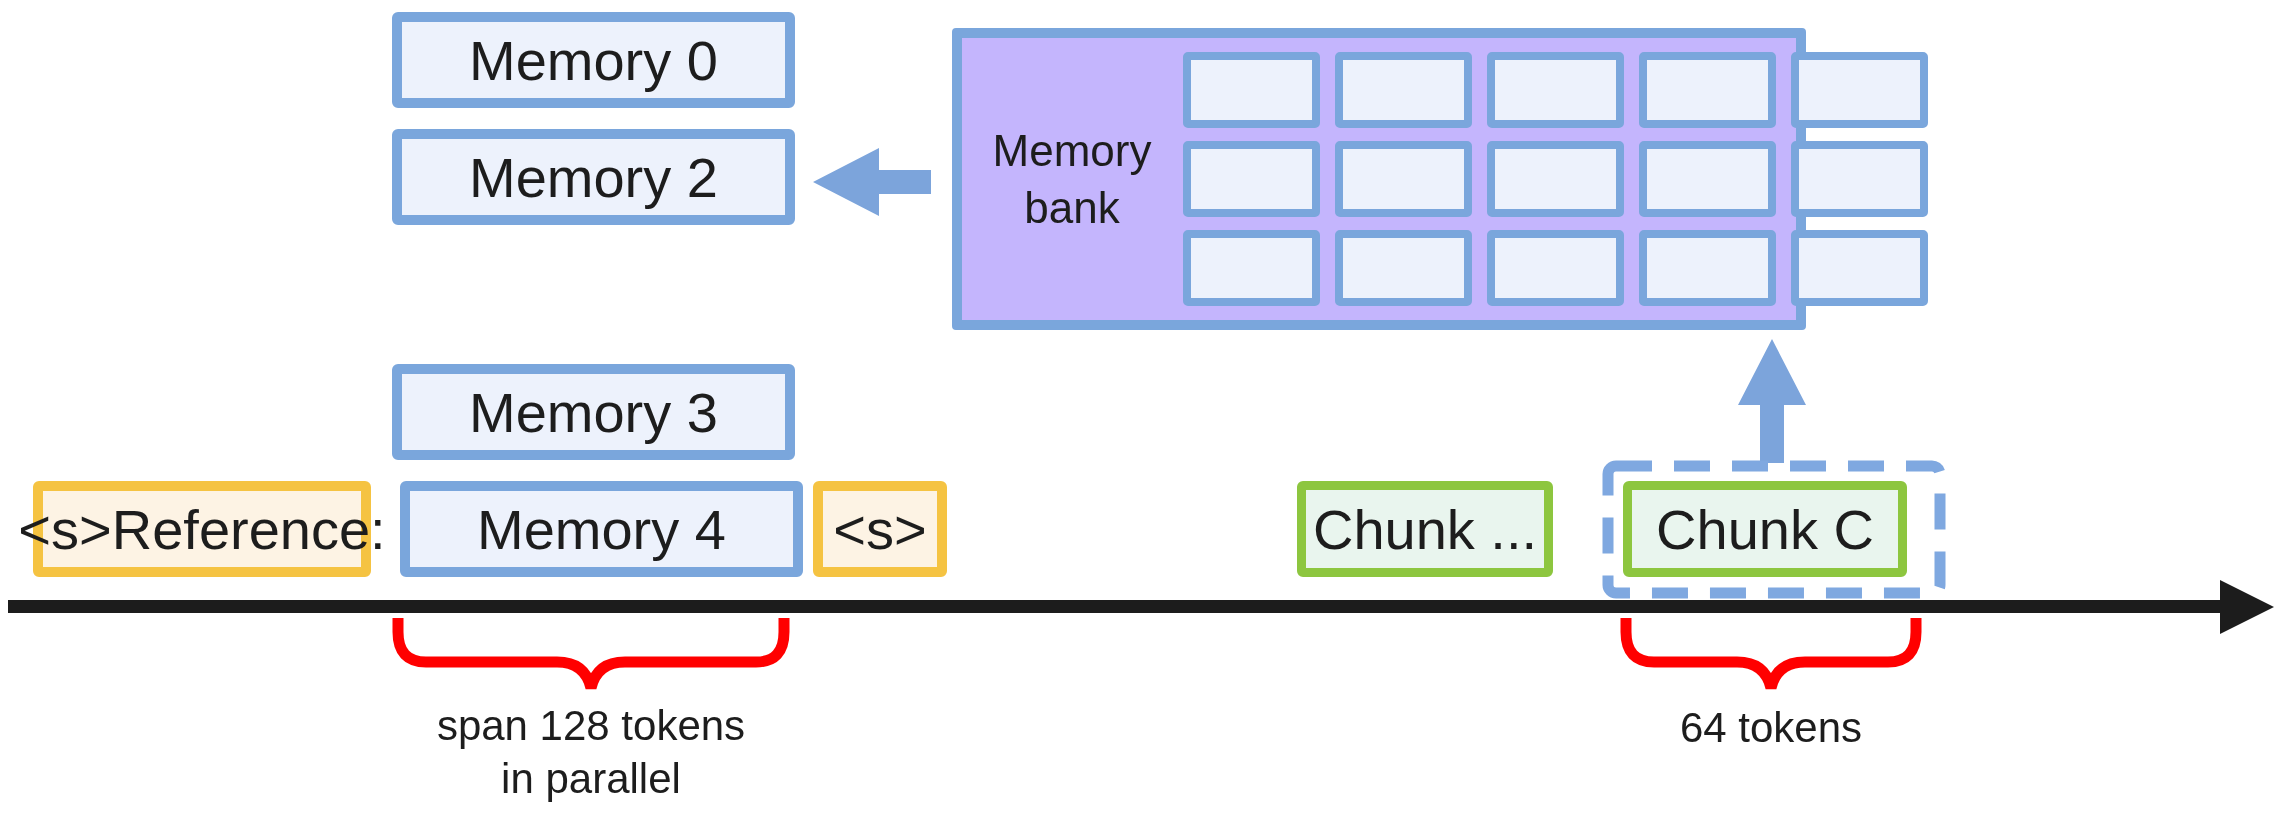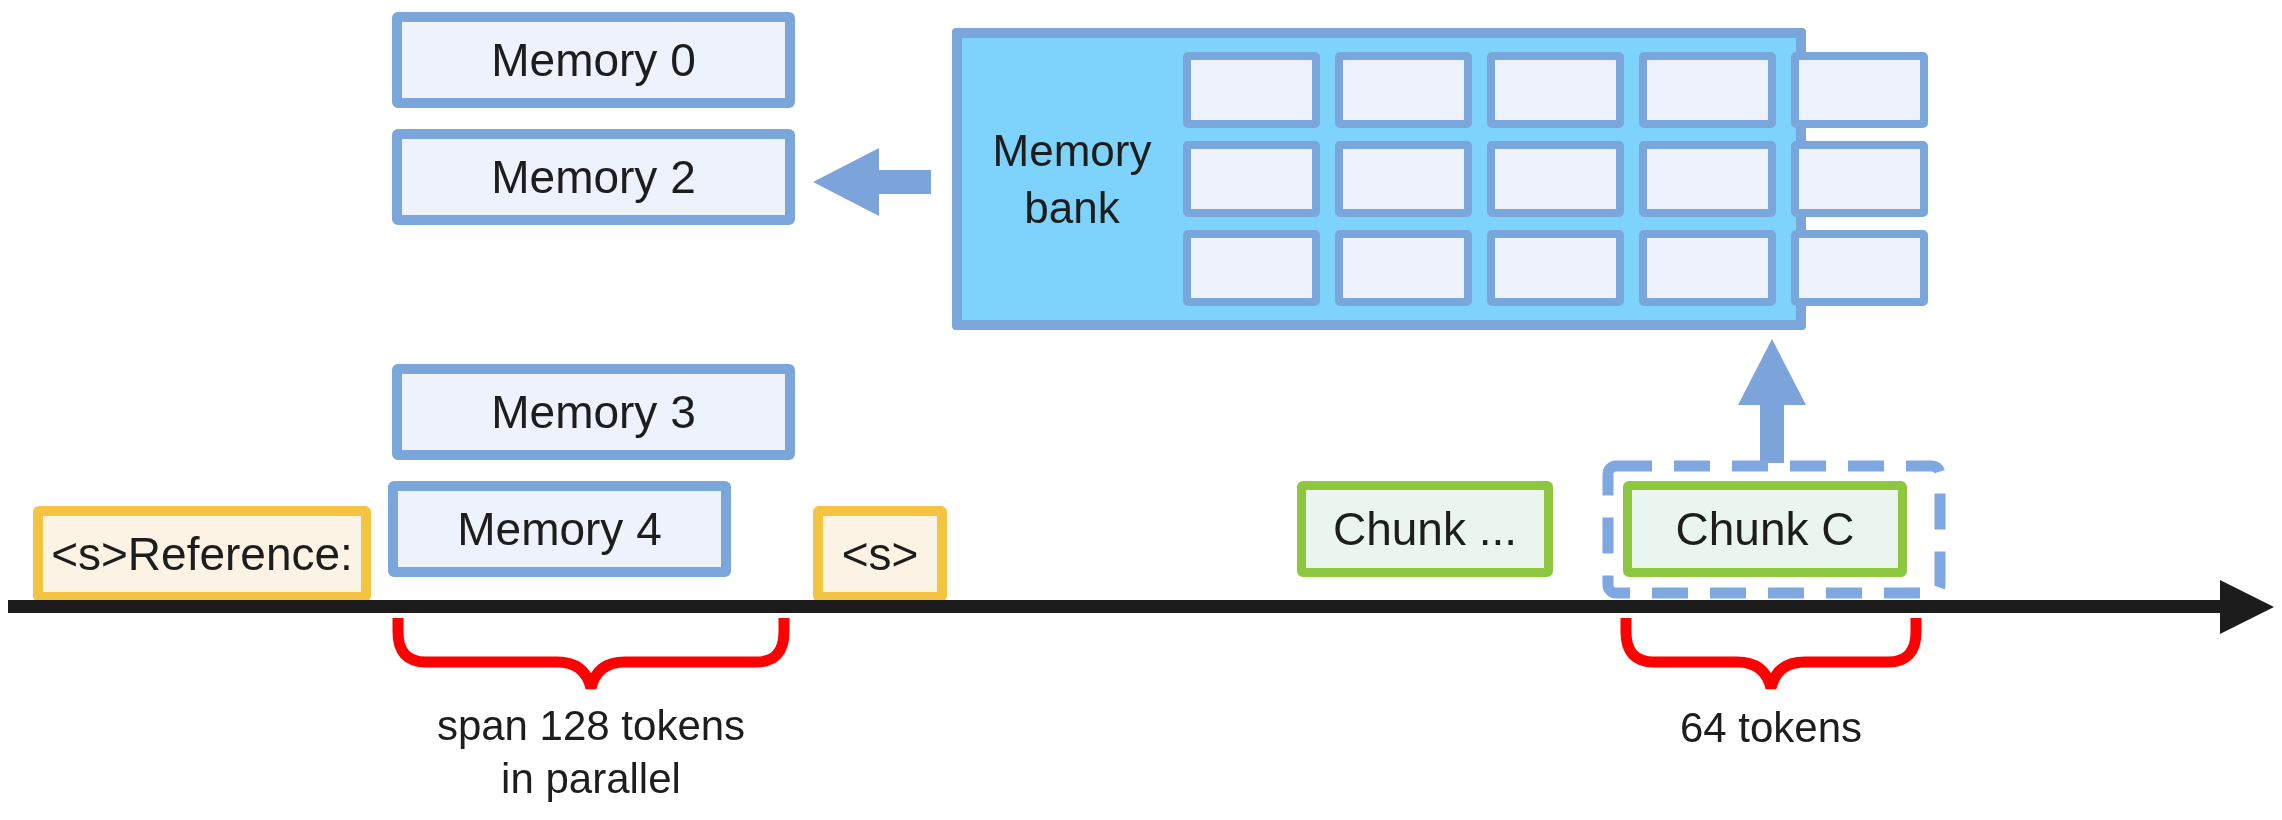--- a/index.html
+++ b/index.html
@@ -16,33 +16,33 @@
     --text-black:#1D1D1D;
   }
   html,body{margin:0;padding:0;background:#ffffff;}
   *{box-sizing:border-box;}
   .canvas{
     position:relative;width:2282px;height:820px;background:#ffffff;overflow:hidden;
     font-family:"Liberation Sans","DejaVu Sans",sans-serif;color:var(--text-black);
   }
   .box{
     position:absolute;display:flex;align-items:center;justify-content:center;
-    font-size:46px;border-radius:6px;white-space:nowrap;
+    font-size:56px;border-radius:6px;white-space:nowrap;
   }
   .blue-box{border:10px solid var(--blue-border);background:var(--blue-fill);}
-  .yellow-box{border:10px solid var(--yellow-border);background:var(--yellow-fill);margin-top:25px;}
+  .yellow-box{border:10px solid var(--yellow-border);background:var(--yellow-fill);}
   .green-box{border:9px solid var(--green-border);background:var(--green-fill);}
   
   .stack-box{left:392px;width:403px;height:96px;}
   
   .row-box{top:481px;height:96px;}
   
   .bank{
     position:absolute;left:952px;top:28px;width:854px;height:302px;
-    border:10px solid var(--blue-border);border-radius:4px;background:#7dd3fc;padding-left:42px;
+    border:10px solid var(--blue-border);border-radius:4px;background:#c4b5fd;padding-left:42px;
   }
   .bank-label{
     position:absolute;left:0;top:0;width:220px;height:100%;
     display:flex;flex-direction:column;align-items:center;justify-content:center;
     font-size:44px;line-height:1.3;text-align:center;
   }
   .bank-grid{
     position:absolute;left:221px;top:14px;
     display:grid;grid-template-columns:repeat(5,137px);grid-template-rows:repeat(3,76px);
     column-gap:15px;row-gap:13px;
@@ -106,21 +106,21 @@
 
   <svg class="arrow-svg" style="left:1738px;top:339px" width="68" height="124" viewBox="0 0 68 124">
     <polygon class="arrow-shape" points="34,0 68,66 46,66 46,124 22,124 22,66 0,66"></polygon>
   </svg>
 
   <svg class="arrow-svg" style="left:1602px;top:460px" width="344" height="139" viewBox="0 0 344 139">
     <rect class="dash-rect" x="6" y="6" width="332" height="127" rx="8"></rect>
   </svg>
 
   <div class="box yellow-box row-box" style="left:33px;width:338px">&lt;s&gt;Reference:</div>
-  <div class="box blue-box row-box" style="left:388px;width:343px">Memory 4</div>
+  <div class="box blue-box row-box" style="left:400px;width:403px">Memory 4</div>
   <div class="box yellow-box row-box" style="left:813px;width:134px">&lt;s&gt;</div>
   <div class="box green-box row-box" style="left:1297px;width:256px">Chunk ...</div>
   <div class="box green-box row-box" style="left:1623px;width:284px">Chunk C</div>
 
   <div class="timeline-bar"></div>
   <div class="timeline-head"></div>
 
   <svg class="arrow-svg" style="left:392px;top:618px" width="398" height="80" viewBox="0 0 398 80">
     <path class="brace-path" d="M 6 0 L 6 14 Q 6 44 34 44 L 165 44 Q 193 44 199 70 Q 205 44 233 44 L 364 44 Q 392 44 392 14 L 392 0"></path>
   </svg>

